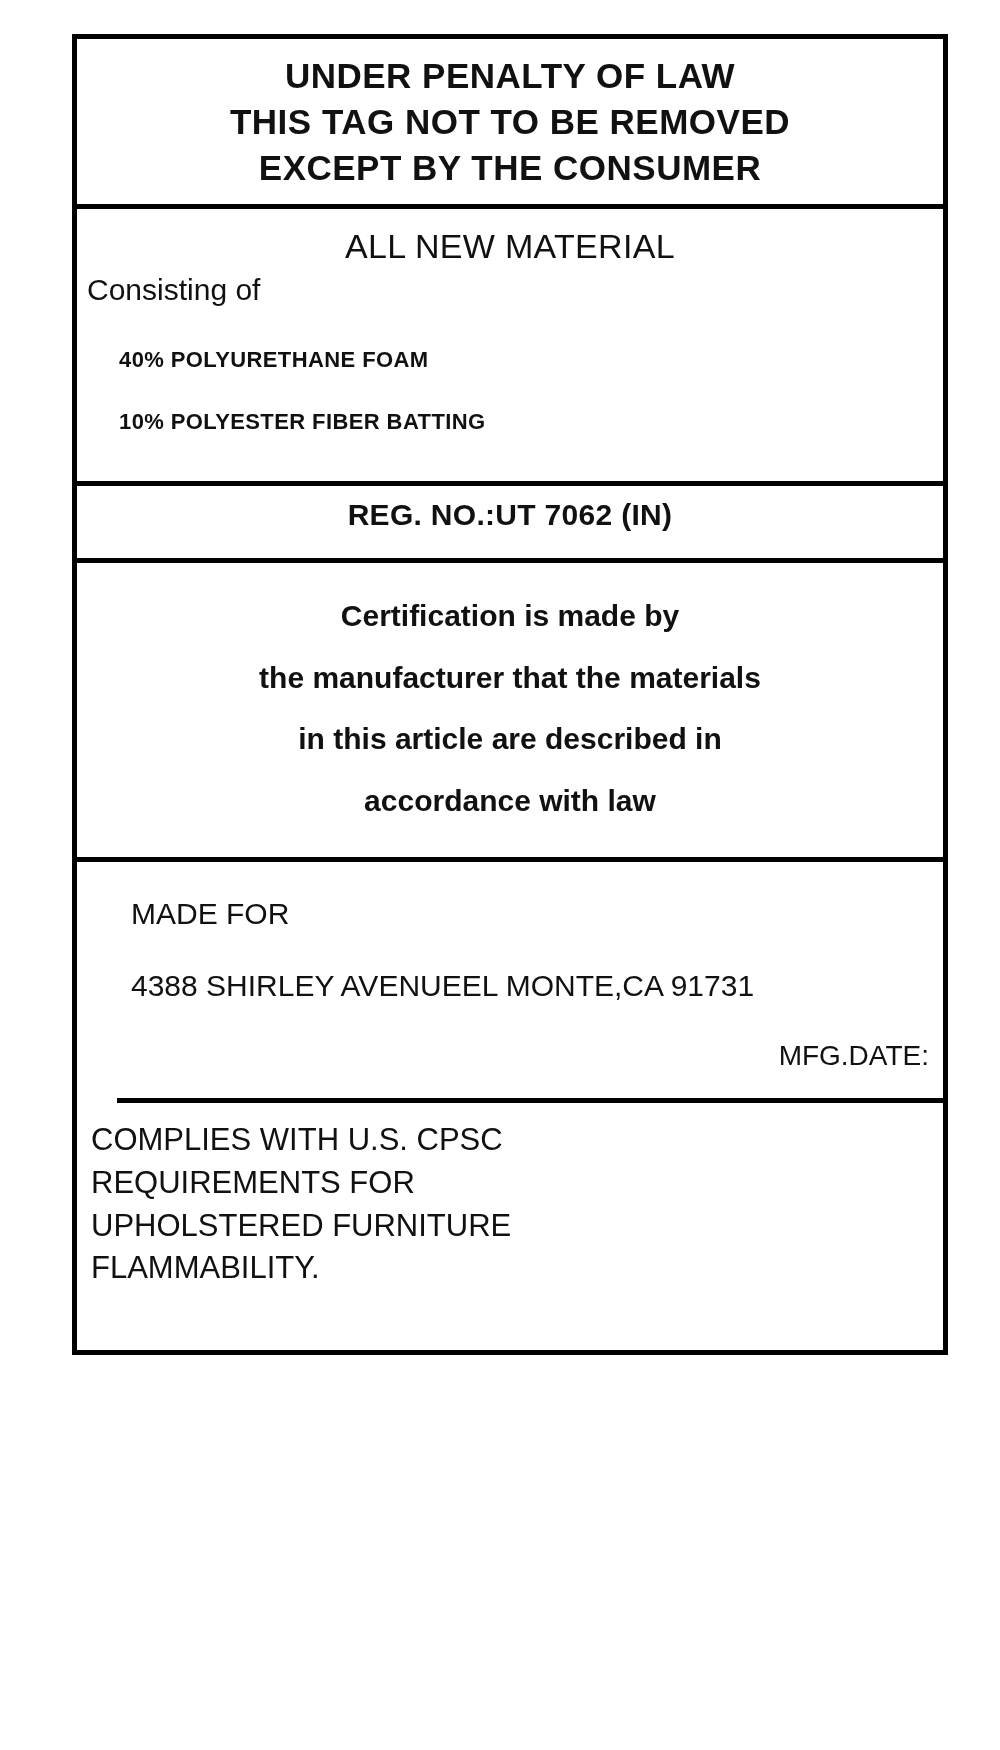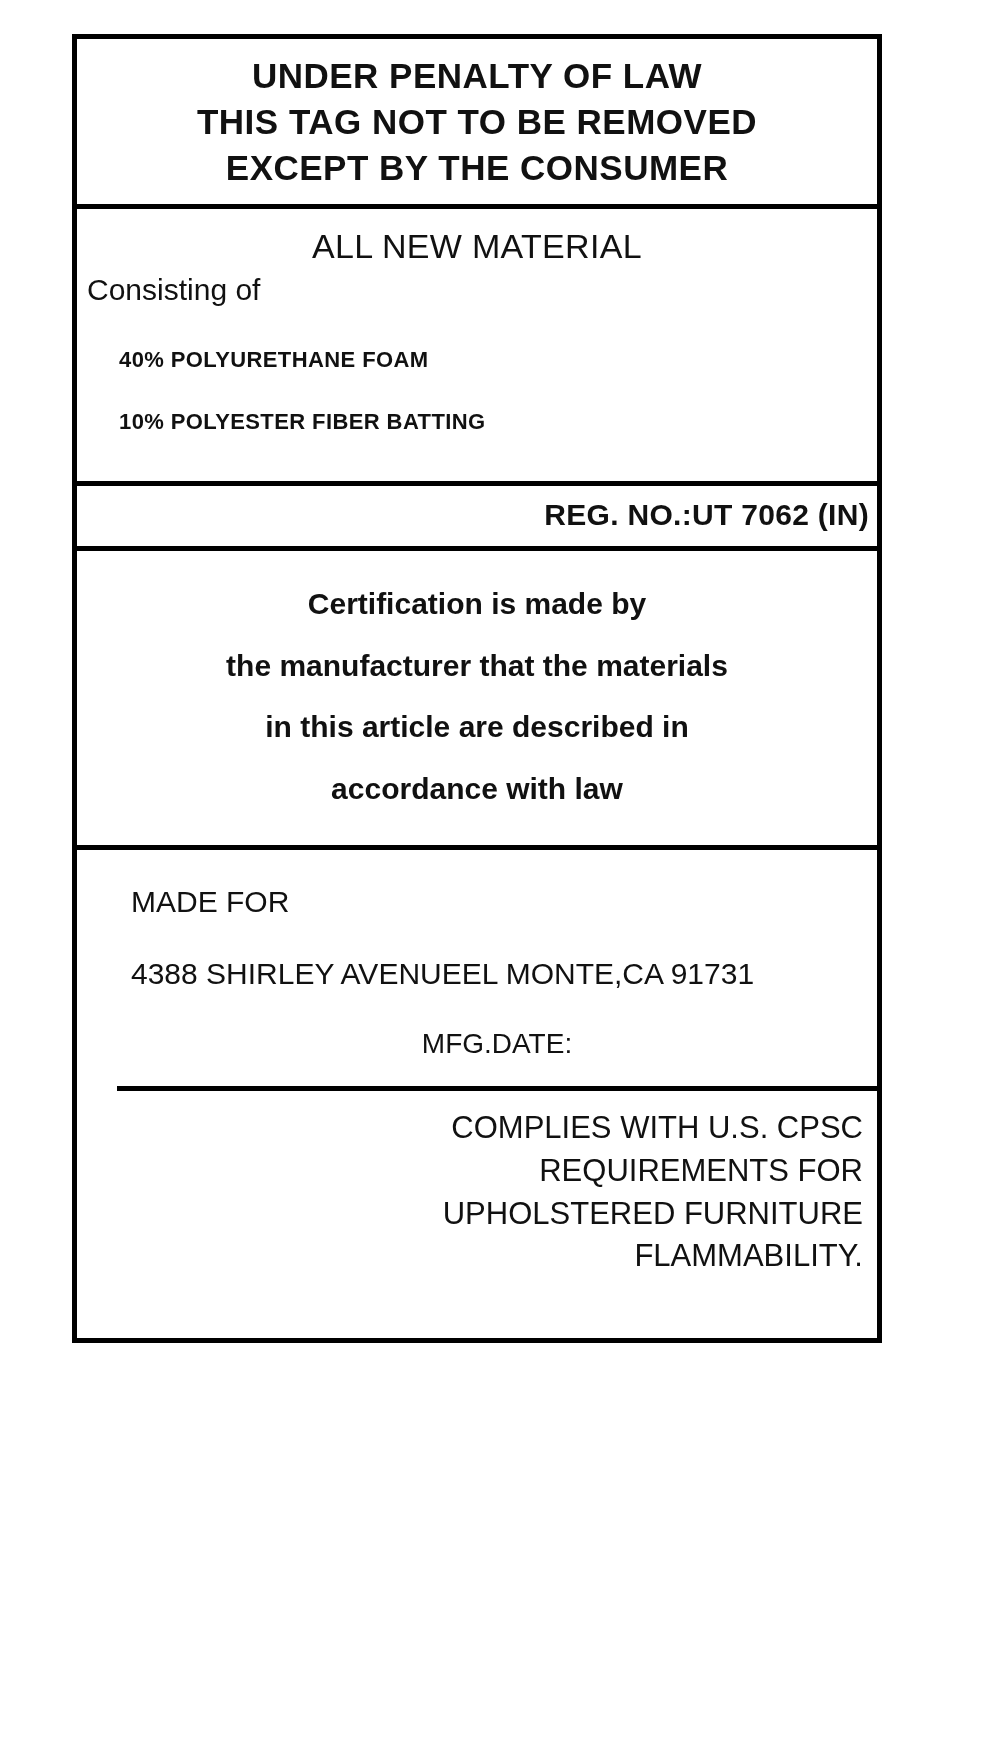--- a/index.html
+++ b/index.html
@@ -11,21 +11,21 @@
     width: 1000px;
     height: 1750px;
     font-family: "Liberation Sans", sans-serif;
     color: #111111;
     position: relative;
   }
   .tag {
     position: absolute;
     left: 72px;
     top: 34px;
-    width: 810px;
+    width: 876px;
     box-sizing: border-box;
     border: 5px solid #000000;
     background: #ffffff;
   }
   .section {
     border-bottom: 5px solid #000000;
     box-sizing: border-box;
   }
   .section:last-child {
     border-bottom: none;
@@ -72,22 +72,22 @@
     letter-spacing: 0.4px;
     margin-bottom: 36px;
     white-space: nowrap;
   }
   .materials-list .item:last-child {
     margin-bottom: 0;
   }
 
   
   .sec-reg {
-    padding: 12px 8px 14px 8px;
-    text-align: right;
+    padding: 12px 8px 26px 8px;
+    text-align: center;
   }
   .sec-reg .reg-text {
     font-weight: bold;
     font-size: 30px;
     letter-spacing: 0.3px;
   }
 
   
   .sec-cert {
     padding: 22px 14px 26px 14px;
@@ -108,29 +108,29 @@
   .sec-made .line {
     font-size: 30px;
     line-height: 1.2;
     margin-bottom: 36px;
     white-space: nowrap;
   }
   .sec-made .line.indent {
     padding-left: 12px;
   }
   .sec-made .mfg {
-    text-align: center;
+    text-align: right;
     font-size: 28px;
     margin-bottom: 8px;
   }
 
   
   .sec-comply {
     padding: 16px 14px 60px 14px;
-    text-align: right;
+    text-align: left;
   }
   .sec-comply .line {
     font-size: 31px;
     line-height: 1.38;
     white-space: nowrap;
   }
 </style>
 </head>
 <body>
 

